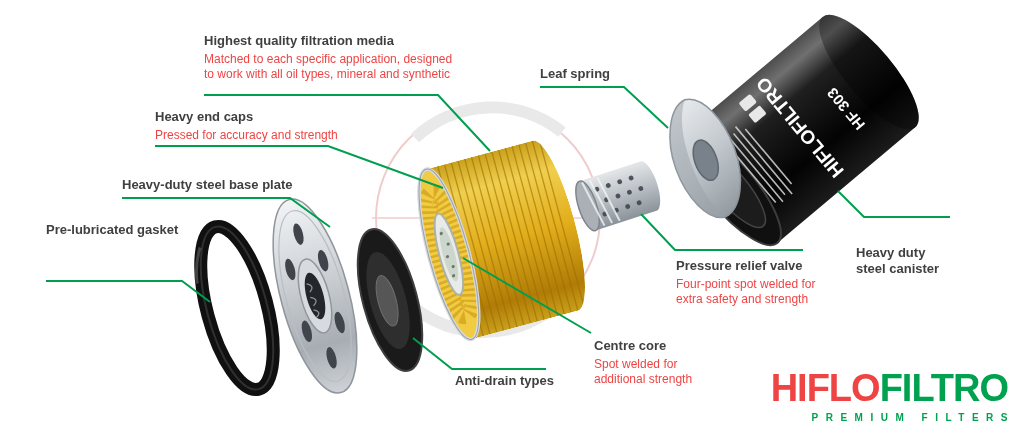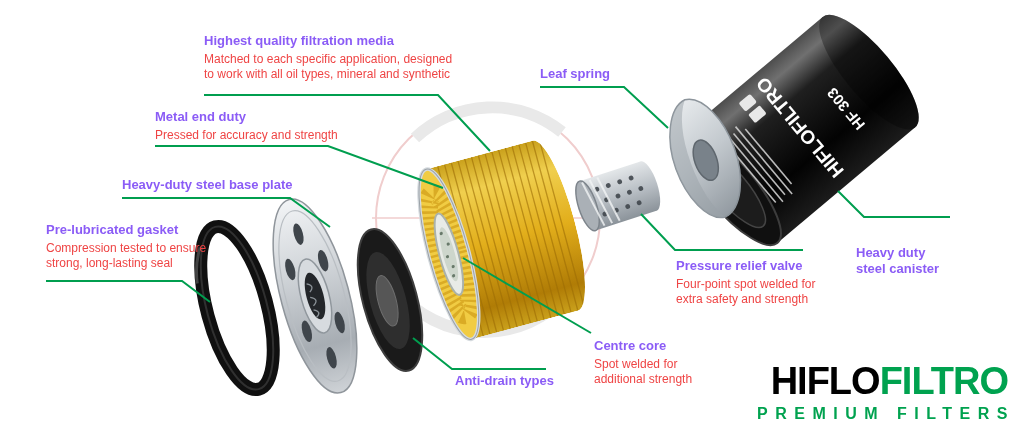--- a/index.html
+++ b/index.html
@@ -6,33 +6,33 @@
   html,body { width:1024px; height:443px; }
   body {
     position:relative;
     background:#ffffff;
     font-family:"Liberation Sans", sans-serif;
     overflow:hidden;
   }
   svg.art { position:absolute; left:0; top:0; z-index:1; }
   .callout { position:absolute; z-index:2; }
   .c-title {
-    font-size:13px; font-weight:bold; color:#8b5cf6;
+    font-size:13px; font-weight:bold; color:#404040;
     line-height:16px; white-space:pre-line;
   }
   .c-desc {
     font-size:12px; color:#ef4444;
     line-height:15px; margin-top:3px; white-space:pre-line;
   }
   .logo { position:absolute; right:16px; bottom:20px; text-align:right; z-index:2; }
   .logo-main { font-size:38px; font-weight:bold; letter-spacing:-1px; line-height:38px; }
-  .logo-blue  { color:#000000; }
+  .logo-blue  { color:#ef4444; }
   .logo-green { color:#00A24F; }
   .logo-tag {
-    font-size:16px; font-weight:bold; color:#00A24F;
+    font-size:10px; font-weight:bold; color:#00A24F;
     letter-spacing:7.5px; margin-top:5px; margin-right:-7px;
   }
 </style>
 </head>
 <body>
 
 <svg class="art" width="1024" height="443" viewBox="0 0 1024 443">
   <defs>
     <linearGradient id="canGrad" gradientUnits="userSpaceOnUse" x1="0" y1="-72" x2="0" y2="72">
       <stop offset="0" stop-color="#4d4d4d"></stop>
@@ -210,32 +210,30 @@
   </g>
 </svg>
 
 <div class="callout" style="left:204px; top:33px;">
   <div class="c-title">Highest quality filtration media</div>
   <div class="c-desc">Matched to each specific application, designed
 to work with all oil types, mineral and synthetic</div>
 </div>
 
 <div class="callout" style="left:155px; top:109px;">
-  <div class="c-title">Metal end duty</div>
+  <div class="c-title">Heavy end caps</div>
   <div class="c-desc">Pressed for accuracy and strength</div>
 </div>
 
 <div class="callout" style="left:122px; top:177px;">
   <div class="c-title">Heavy-duty steel base plate</div>
 </div>
 
 <div class="callout" style="left:46px; top:222px;">
   <div class="c-title">Pre-lubricated gasket</div>
-  <div class="c-desc">Compression tested to ensure
-strong, long-lasting seal</div>
 </div>
 
 <div class="callout" style="left:540px; top:66px;">
   <div class="c-title">Leaf spring</div>
 </div>
 
 <div class="callout" style="left:856px; top:224px;margin-top:21px;">
   <div class="c-title">Heavy duty
 steel canister</div>
 </div>

